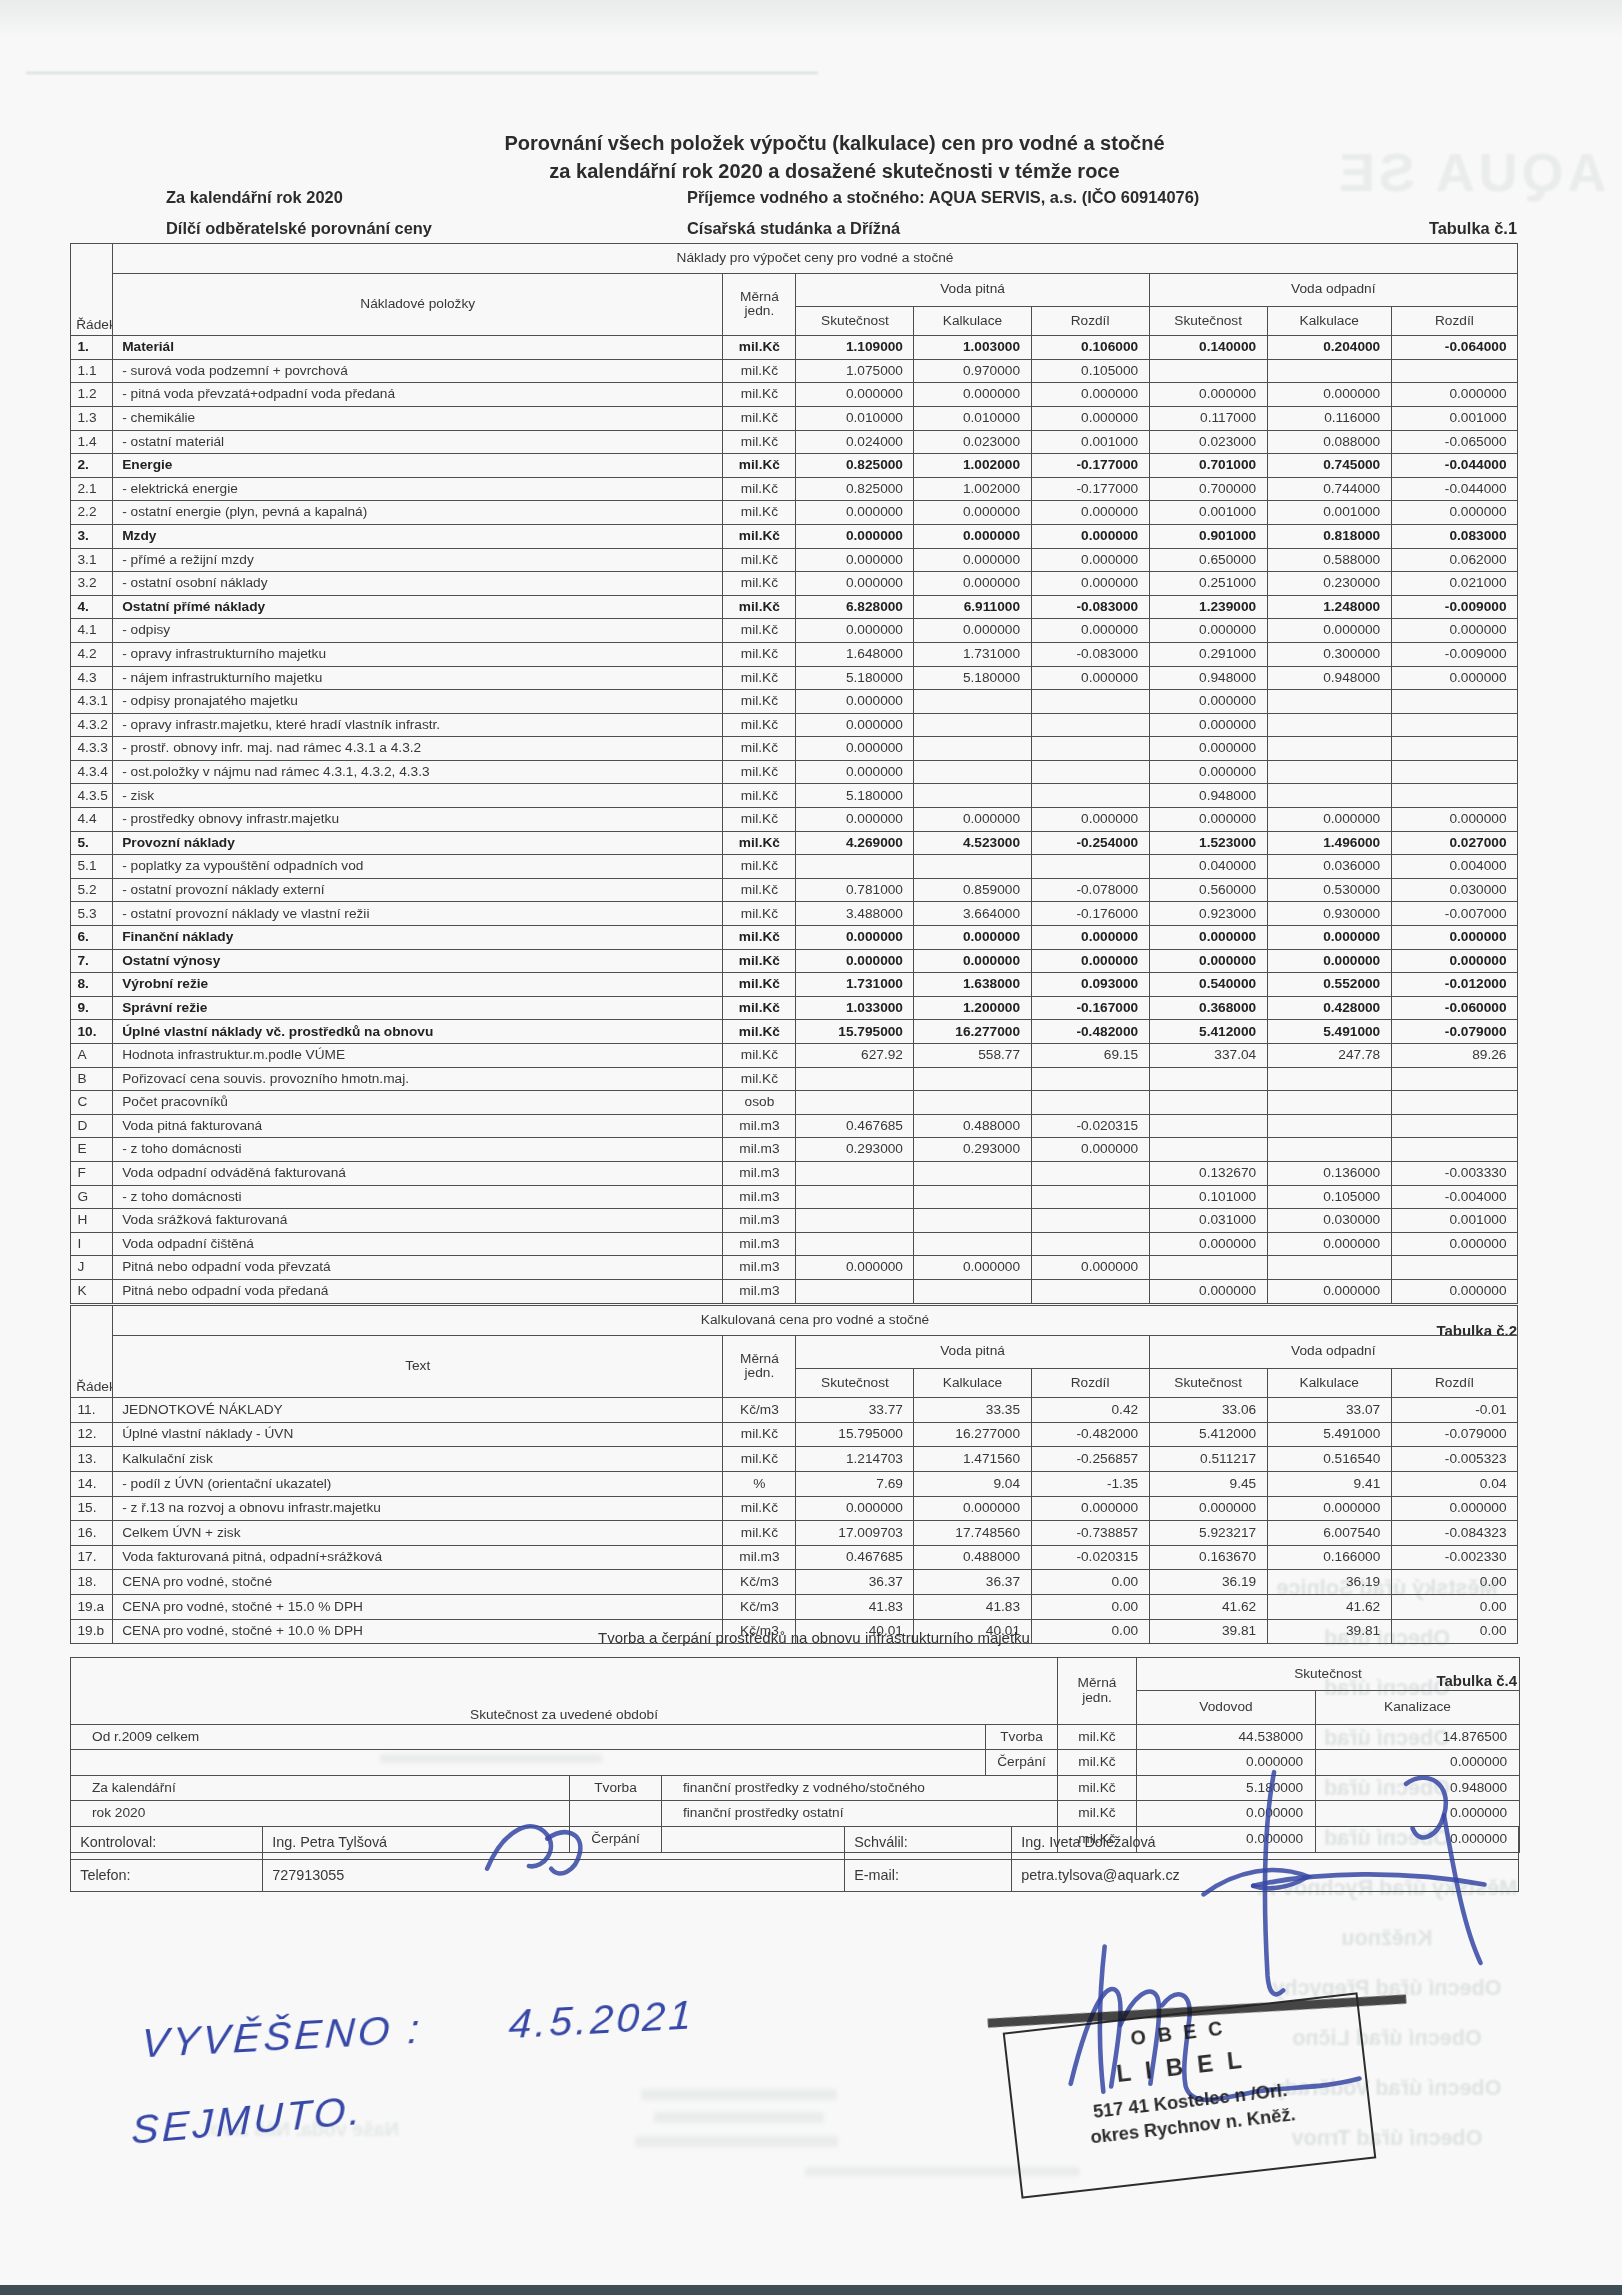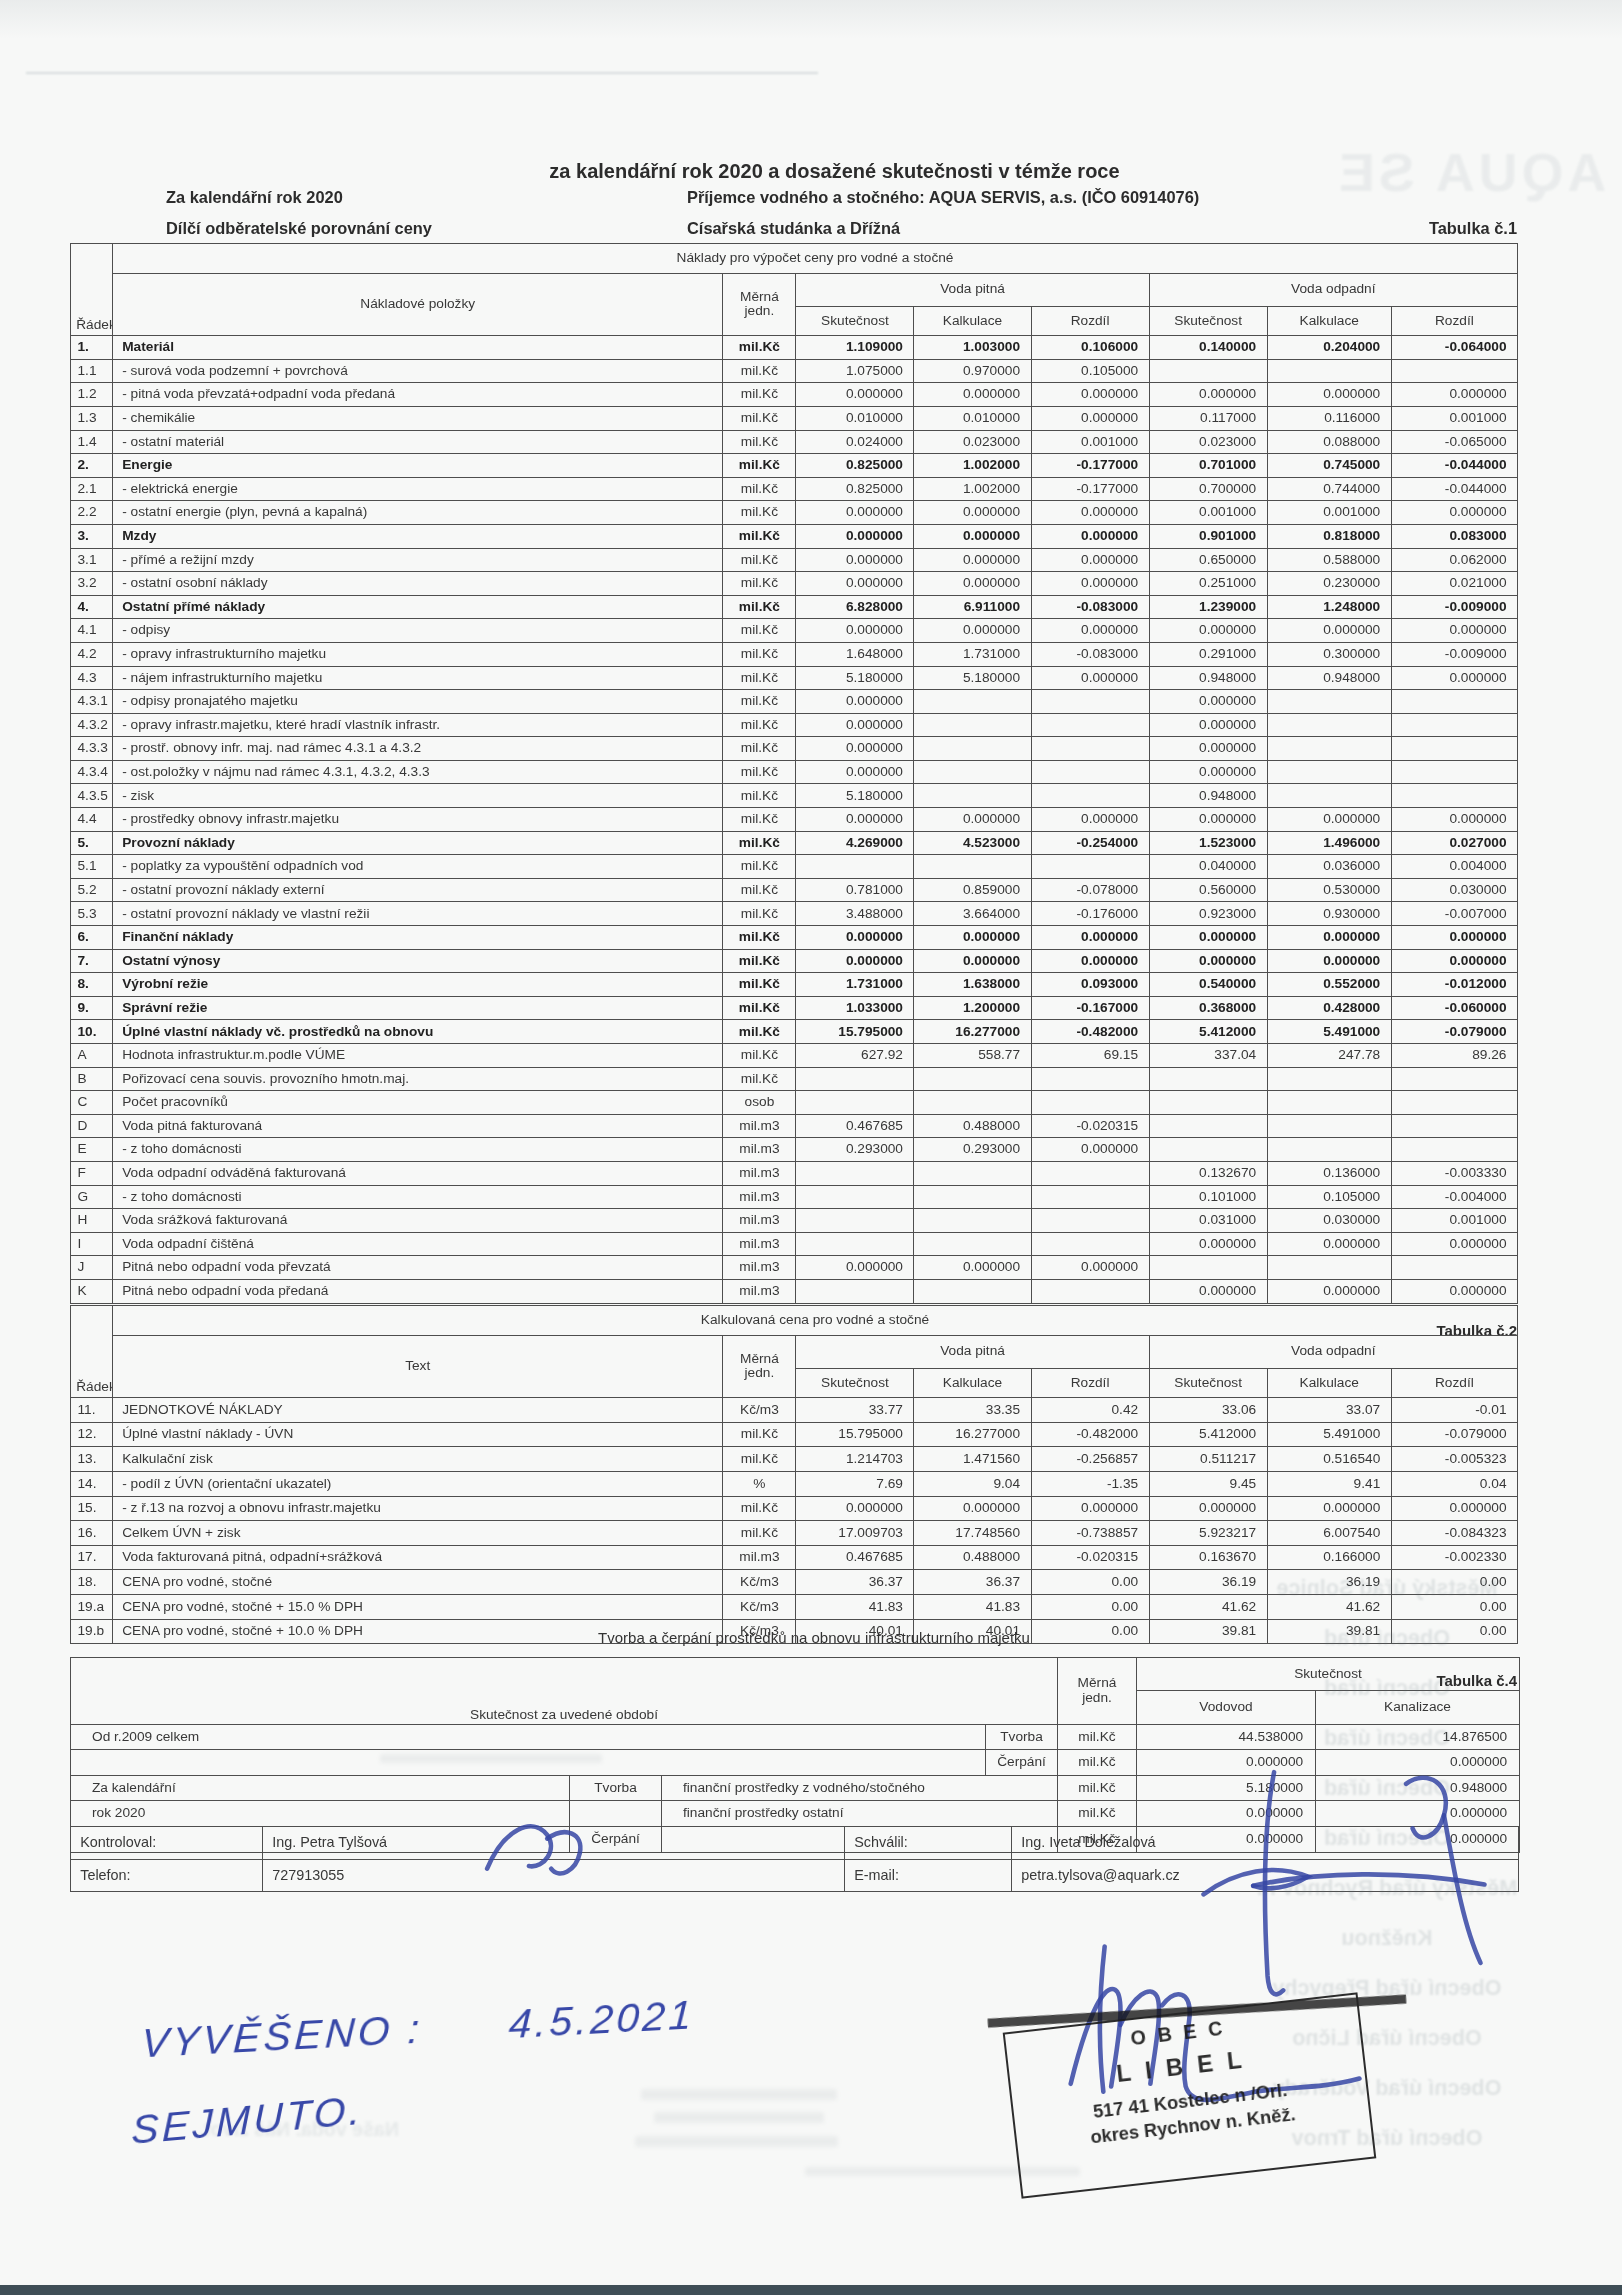--- a/index.html
+++ b/index.html
@@ -66,20 +66,21 @@
 </head>
 <body>
 
 <div class="page">
 
   <div class="shade-top"></div>
   <div class="scan-line"></div>
 
   <div class="abs ghost-brand" style="left:1335px;top:141px;">AQUA SE</div>
 
+  <div class="abs title" style="top:132px;">Porovnání všech položek výpočtu (kalkulace) cen pro vodné a stočné</div>
   <div class="abs title" style="top:160px;">za kalendářní rok 2020 a dosažené skutečnosti v témže roce</div>
 
   <div class="abs meta" style="left:166px;top:188px;">Za kalendářní rok 2020</div>
   <div class="abs meta" style="left:687px;top:188px;">Příjemce vodného a stočného: AQUA SERVIS, a.s. (IČO 60914076)</div>
   <div class="abs meta" style="left:166px;top:219px;">Dílčí odběratelské porovnání ceny</div>
   <div class="abs meta" style="left:687px;top:219px;">Císařská studánka a Dřížná</div>
   <div class="abs meta" style="right:106px;top:219px;">Tabulka č.1</div>
 
   <table class="t t1 abs" style="left:70px;top:243px;width:1448px;">
     <colgroup>

